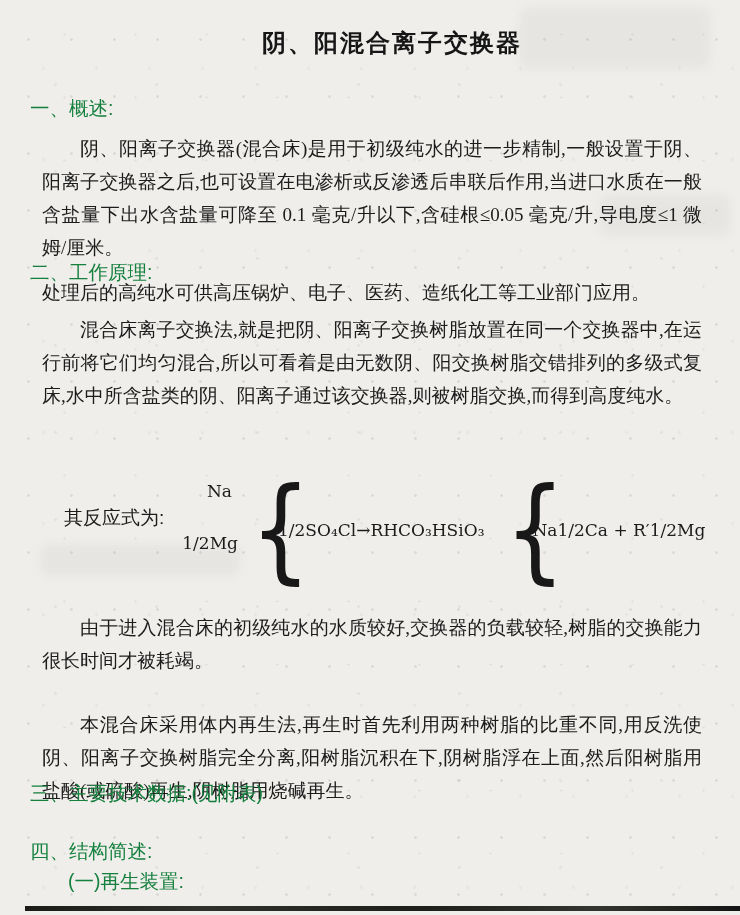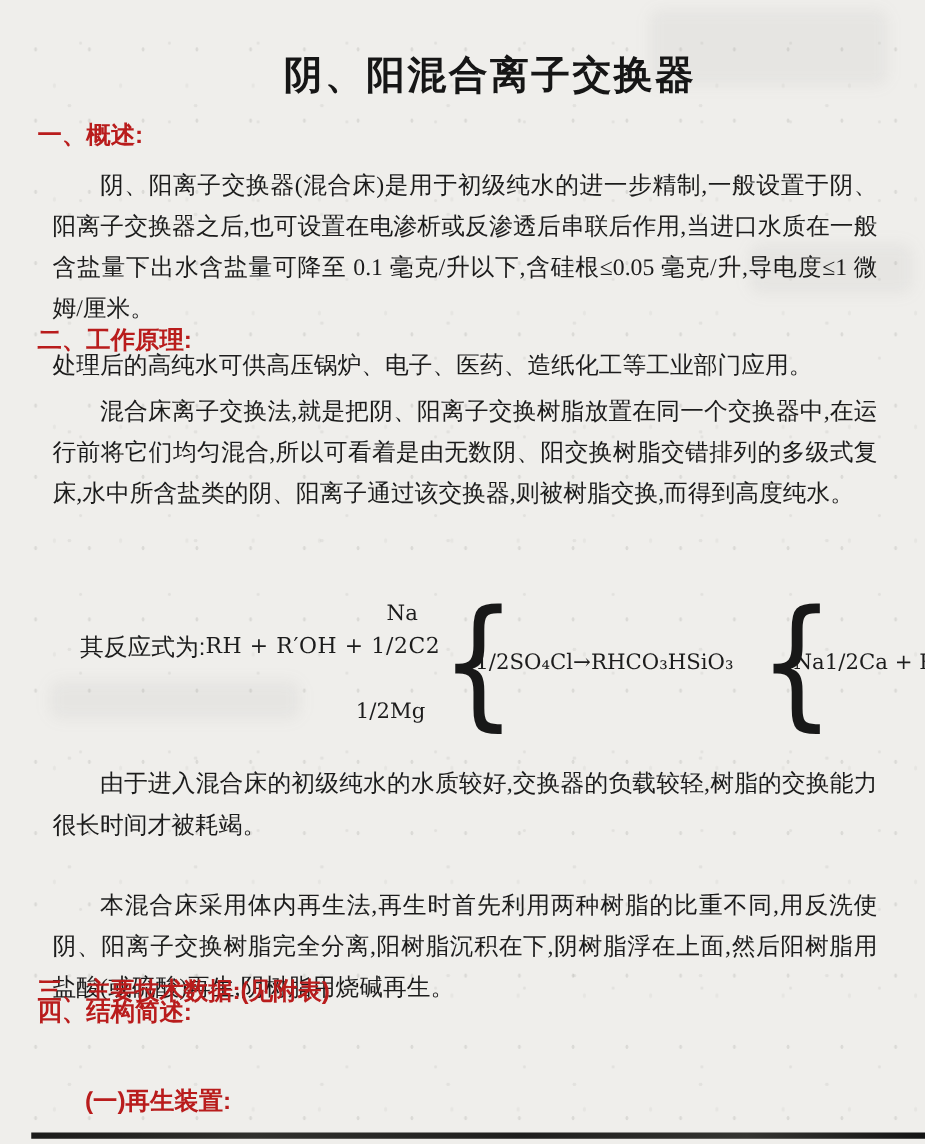--- a/index.html
+++ b/index.html
@@ -24,34 +24,34 @@
     background-size: 43px 57px, 71px 63px, 101px 87px, 53px 91px;
     background-position: 7px 11px, 29px 3px, 5px 41px, 17px 23px;
     z-index:5;
   }
   .blob {
     position:absolute; pointer-events:none; z-index:4;
     background:rgba(120,118,110,0.07); filter:blur(6px); border-radius:8px;
   }
   .title {
     position:absolute; top:24px; left:0; right:0;
-    margin:15px; text-align:center;
+    margin:3px; text-align:center;
     font-family:"Liberation Sans","DejaVu Sans",sans-serif;
-    font-weight:bold; font-size:31px; letter-spacing:2px;
+    font-weight:bold; font-size:24px; letter-spacing:2px;
     color:#161616;
     z-index:10;
     padding-left:44px;
   }
   .block {
     position:absolute; left:30px; right:26px; z-index:10;
   }
   .head {
     font-family:"Liberation Sans","DejaVu Sans",sans-serif;
-    font-weight:bold; font-size:19.5px; line-height:24px;
-    color:#b91c1c;
+    font-weight:normal; font-size:19.5px; line-height:24px;
+    color:#15803d;
   }
   .bodytext { font-size:19px; line-height:33px; text-align:justify; }
   .bodytext p { margin:12px; }
   .indent { text-indent:2em; }
   .subhead { padding-left:38px; }
 
   
   .formula {
     position:absolute; left:30px; top:478px; right:10px;
     display:flex; align-items:flex-start;
@@ -110,21 +110,20 @@
 
 <div class="block bodytext" style="top:301px">
   <p class="indent">混合床离子交换法,就是把阴、阳离子交换树脂放置在同一个交换器中,在运行前将它们均匀混合,所以可看着是由无数阴、阳交换树脂交错排列的多级式复床,水中所含盐类的阴、阳离子通过该交换器,则被树脂交换,而得到高度纯水。</p>
 </div>
 
 <div class="formula">
   <div class="f-label">其反应式为:</div>
 
   <div class="f-lhs">
     <div class="f-row f-top">Na</div>
-    <div class="f-row f-main">RH + R′OH + 1/2C2</div>
     <div class="f-row"></div>
     <div class="f-row f-bot">1/2Mg</div>
   </div>
 
   <div class="f-group">
     <span class="fbrace">{</span>
     <div class="f-col">
       <div class="f-row">1/2SO₄</div>
       <div class="f-row">Cl→R</div>
       <div class="f-row">HCO₃</div>
@@ -159,17 +158,17 @@
 <div class="block bodytext" style="top:599px">
   <p class="indent">由于进入混合床的初级纯水的水质较好,交换器的负载较轻,树脂的交换能力很长时间才被耗竭。</p>
 </div>
 
 <div class="block bodytext" style="top:696px">
   <p class="indent">本混合床采用体内再生法,再生时首先利用两种树脂的比重不同,用反洗使阴、阳离子交换树脂完全分离,阳树脂沉积在下,阴树脂浮在上面,然后阳树脂用盐酸(或硫酸)再生,阴树脂用烧碱再生。</p>
 </div>
 
 <div class="block head" style="top:781px">三、主要技术数据:(见附表)</div>
 
-<div class="block head" style="top:798px">四、结构简述:</div>
+<div class="block head" style="top:839px">四、结构简述:</div>
 
 <div class="block head subhead" style="top:869px">(一)再生装置:</div>
 
 <div class="bottom-rule"></div>
 
 </body></html>

